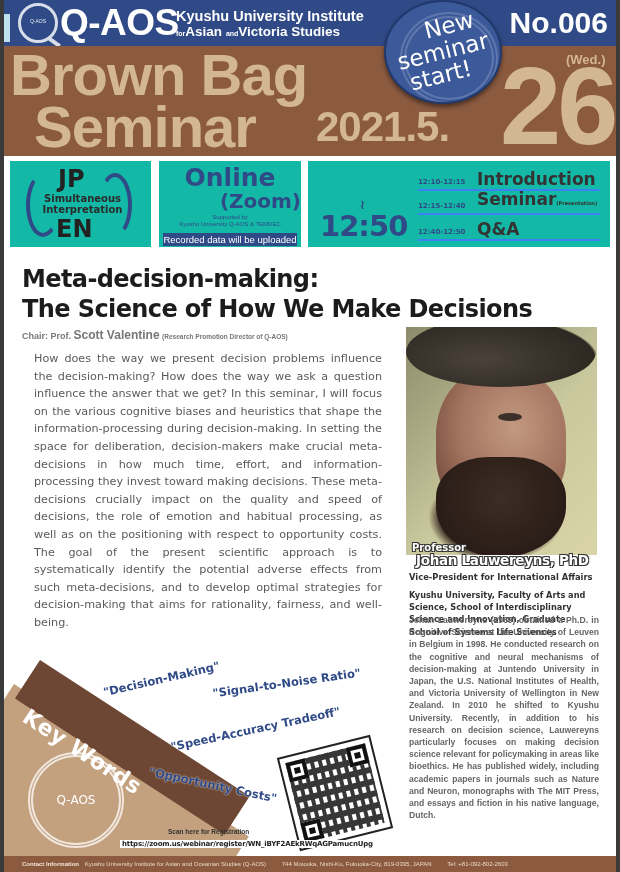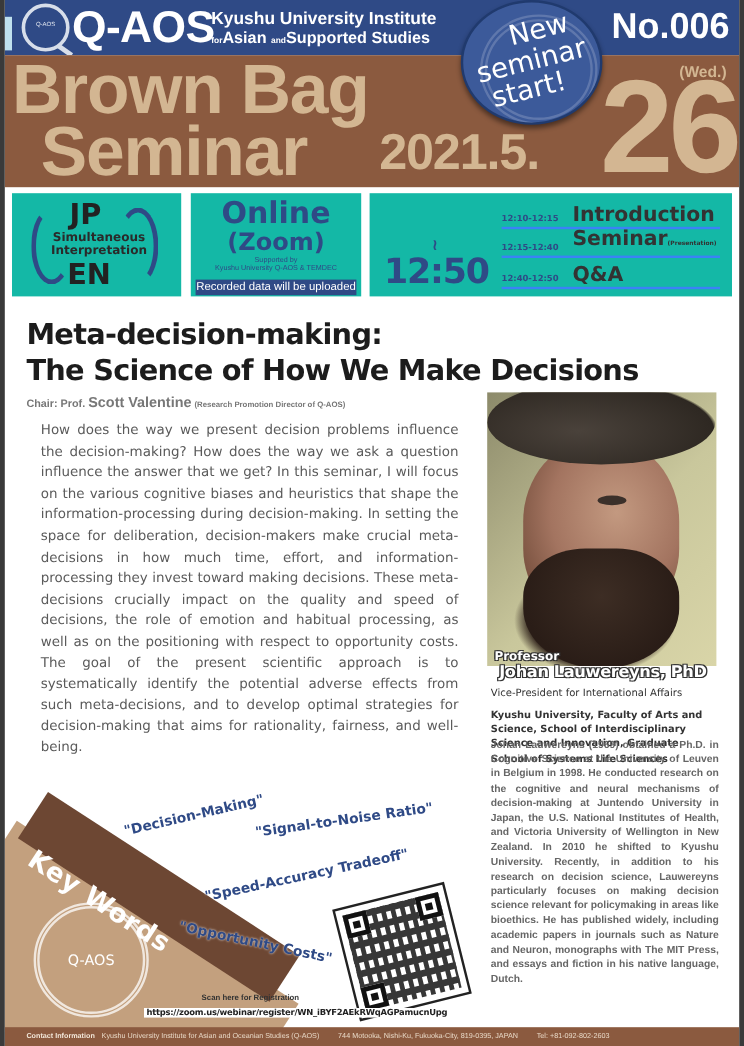--- a/index.html
+++ b/index.html
@@ -45,21 +45,21 @@
   .ib3 { left: 304px; width: 302px; }
 
   .jp { position: absolute; left: 48px; top: 4px; font-family: "DejaVu Sans", sans-serif; font-weight: bold; font-size: 24px; color: #222; }
   .en { position: absolute; left: 46px; top: 54px; font-family: "DejaVu Sans", sans-serif; font-weight: bold; font-size: 24px; color: #222; }
   .simul { position: absolute; left: 25px; top: 32px; width: 95px; text-align: center; font-family: "DejaVu Sans", sans-serif; font-weight: bold; font-size: 10px; line-height: 11px; color: #2a2a2a; }
   .arc { position: absolute; width: 34px; height: 64px; border: 4px solid #2f4a86; border-radius: 50%; top: 12px; }
   .arc.l { left: 16px; border-right-color: transparent; border-top-color: transparent; }
   .arc.r { left: 88px; border-left-color: transparent; border-bottom-color: transparent; }
 
   .online { position: absolute; left: 0; top: 4px; width: 142px; text-align: center; font-family: "DejaVu Sans", sans-serif; font-weight: bold; color: #2f4a86; font-size: 25px; line-height: 26px; }
-  .zoom { position: absolute; left: 0; top: 29px; width: 142px; text-align: center; font-family: "DejaVu Sans", sans-serif; font-weight: bold; color: #2f4a86; font-size: 20px; line-height: 22px; }
+  .zoom { position: absolute; left: 0; top: 29px; width: 142px; text-align: right; font-family: "DejaVu Sans", sans-serif; font-weight: bold; color: #2f4a86; font-size: 20px; line-height: 22px; }
   .support { position: absolute; left: 0; top: 53px; width: 142px; text-align: center; font-family: "Liberation Sans", sans-serif; color: #2f4a86; font-size: 6px; line-height: 7px; }
   .recorded { position: absolute; left: 4px; top: 72px; width: 134px; height: 13px; background: #2f4a86; color: #ffffff; font-family: "Liberation Sans", sans-serif; font-size: 9.5px; line-height: 13px; text-align: center; }
 
   .tstart, .tend { position: absolute; left: 12px; font-family: "DejaVu Sans", sans-serif; font-weight: bold; color: #2f4a86; font-size: 29px; line-height: 30px; letter-spacing: -1px; }
   .tstart { top: 8px; }
   .tend { top: 50px; }
   .tilde { position: absolute; left: 52px; top: 36px; font-weight: bold; color: #2f4a86; font-size: 13px; }
   .agenda { position: absolute; left: 110px; width: 182px; border-bottom: 2px solid #3b82f6; height: 22px; }
   .agenda .t { position: absolute; left: 0; bottom: 3px; font-family: "DejaVu Sans", sans-serif; font-weight: bold; color: #2f4a86; font-size: 7px; }
   .agenda .n { position: absolute; left: 59px; bottom: 1px; font-family: "DejaVu Sans", sans-serif; font-weight: bold; color: #333; font-size: 17px; line-height: 18px; }
@@ -76,21 +76,21 @@
   .abstract { position: absolute; left: 30px; top: 350px; width: 348px; font-family: "DejaVu Sans", sans-serif; font-size: 11.2px; line-height: 17.6px; color: #5a5a5a; text-align: justify; }
 
   
   .photo { position: absolute; left: 402px; top: 327px; width: 191px; height: 228px; background:
     radial-gradient(ellipse 60px 75px at 115px 100px, #b0846e 0%, #8d6250 55%, transparent 70%),
     radial-gradient(ellipse 90px 60px at 90px 190px, #3a2a22 0%, #2a1c16 60%, transparent 75%),
     radial-gradient(ellipse 100px 50px at 90px 20px, #3a3430 0%, #4a443c 60%, transparent 80%),
     linear-gradient(135deg, #8c8a6a 0%, #c9c79c 55%, #d9d5a8 100%); overflow: hidden; }
   .prof-title { position: absolute; left: 408px; top: 542px; font-family: "DejaVu Sans", sans-serif; font-weight: bold; font-size: 10px; color: #ffffff; text-shadow: 1px 1px 0 #333, -1px -1px 0 #333, 1px -1px 0 #333, -1px 1px 0 #333; }
   .prof-name { position: absolute; left: 412px; top: 552px; font-family: "DejaVu Sans", sans-serif; font-weight: bold; font-size: 13.5px; color: #ffffff; text-shadow: 1px 1px 0 #333, -1px -1px 0 #333, 1px -1px 0 #333, -1px 1px 0 #333; letter-spacing: -0.3px; }
-  .vp { position: absolute; left: 405px; top: 572px; font-family: "DejaVu Sans", sans-serif; font-weight: normal; font-size: 8.4px; color: #333; }
+  .vp { position: absolute; left: 405px; top: 572px; font-family: "DejaVu Sans", sans-serif; font-weight: bold; font-size: 8.4px; color: #333; }
   .affil { position: absolute; left: 405px; top: 589px; width: 190px; font-family: "DejaVu Sans", sans-serif; font-weight: bold; font-size: 8.2px; line-height: 12.2px; color: #333; }
   .bio { position: absolute; left: 405px; top: 614px; width: 190px; font-family: "Liberation Sans", sans-serif; font-size: 8.6px; line-height: 12.2px; color: #666; text-align: justify; font-weight: bold; }
   .box-wrap { position: absolute; left: 0; top: 660px; width: 300px; height: 200px; overflow: hidden; }
   .box-flap { position: absolute; left: 36px; top: 0; width: 250px; height: 46px; background: #6d4733; transform: rotate(33deg); transform-origin: 0 0; }
   .box-body { position: absolute; left: 10px; top: 24px; width: 280px; height: 260px; background: #c3a07e; transform: rotate(33deg); transform-origin: 0 0; }
   .kw-title { position: absolute; left: 28px; top: 704px; transform: rotate(33deg); transform-origin: 0 0; font-family: "DejaVu Sans", sans-serif; font-weight: bold; color: #ffffff; font-size: 22px; letter-spacing: 0.5px; }
   .qaos-seal { position: absolute; left: 24px; top: 752px; width: 96px; height: 96px; border-radius: 50%; border: 5px double rgba(255,255,255,0.75); }
   .qaos-seal .s { position: absolute; left: 0; top: 36px; width: 86px; text-align: center; font-family: "DejaVu Sans", sans-serif; color: #fff; font-size: 12px; }
   .kw { position: absolute; font-family: "DejaVu Sans", sans-serif; font-weight: bold; color: #2f4a86; font-size: 11.5px; white-space: nowrap; text-shadow: 0 0 2px #fff; }
   .kw1 { left: 98px; top: 672px; transform: rotate(-13deg); }
@@ -124,21 +124,21 @@
 <div class="page">
 
   <div class="topbar">
     <div class="strip"></div>
     <div class="logo-q">
       <span class="logo-txt">Q-AOS</span>
     </div>
     <div class="brand">Q-AOS</div>
     <div class="inst">
       <span class="l1">Kyushu University Institute</span>
-      <span class="l2"><span class="small">for</span><span>Asian</span> <span class="small">and</span><span>Supported Studies</span></span>
+      <span class="l2"><span class="small">for</span><span>Asian</span> <span class="small">and</span><span>Victoria Studies</span></span>
     </div>
     <div class="issue">No.006</div>
   </div>
 
   <div class="brownband"></div>
   <div class="bbs1">Brown Bag</div>
   <div class="bbs2">Seminar</div>
   <div class="date-small">2021.5.</div>
   <div class="date-big">26</div>
   <div class="weekday">(Wed.)</div>

